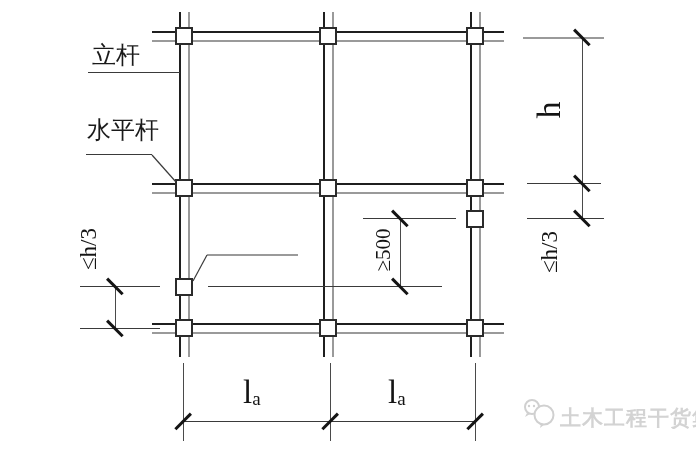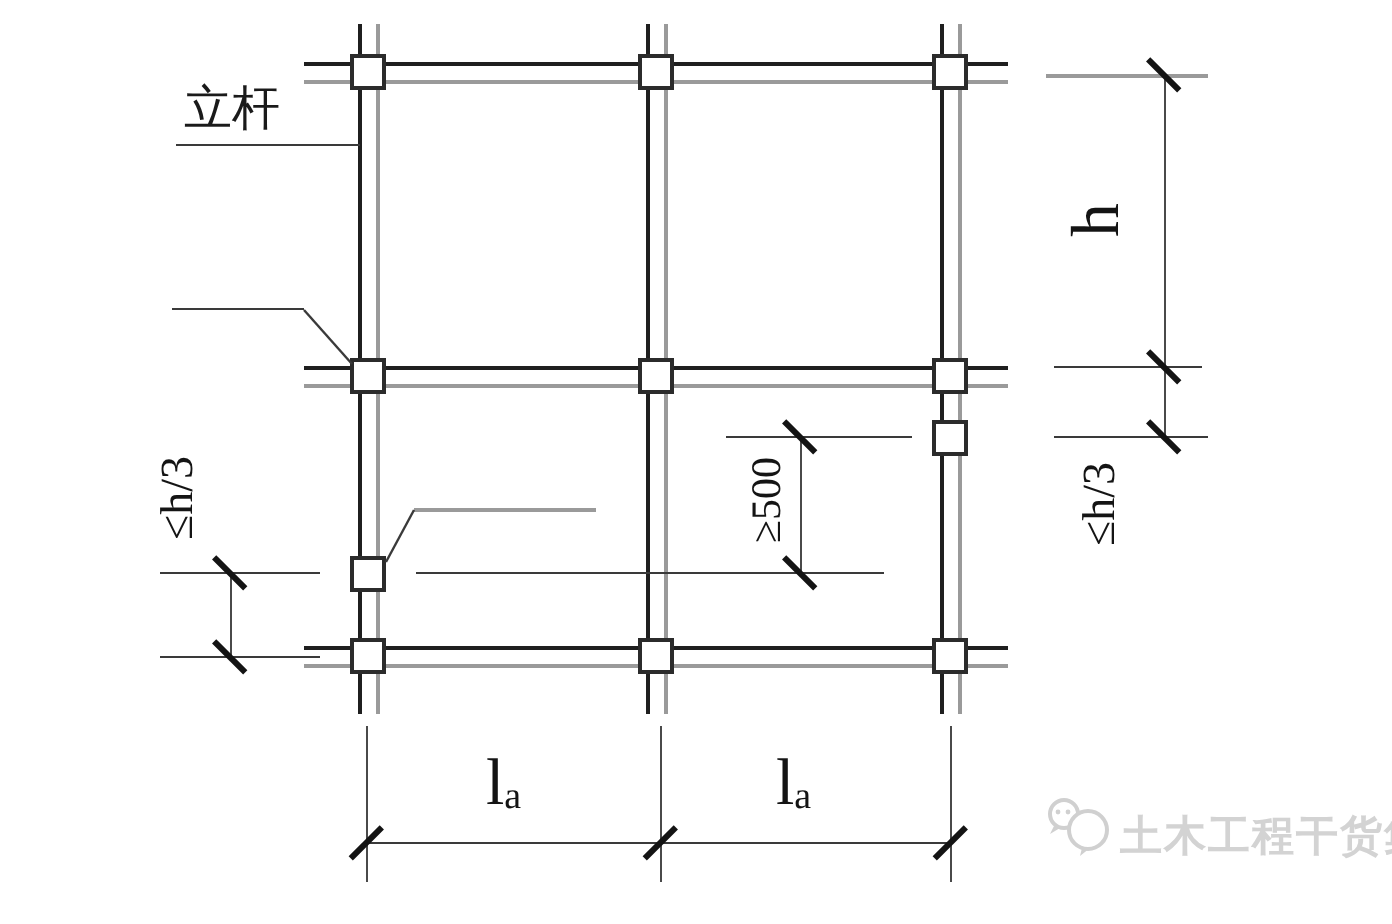--- a/index.html
+++ b/index.html
@@ -51,20 +51,21 @@
   <div class="node" style="left:175px;top:319px"></div>
   <div class="node" style="left:319px;top:319px"></div>
   <div class="node" style="left:466px;top:319px"></div>
 
   <div class="node" style="left:175px;top:278px"></div>
   <div class="node" style="left:466px;top:210px"></div>
 
   <div class="cnlabel" style="left:92px;top:43px">立杆</div>
   <div class="ext" style="left:88px;top:72px;width:92px;height:1.2px"></div>
 
+  <div class="cnlabel" style="left:87px;top:118px">水平杆</div>
   <div class="ext" style="left:86px;top:154px;width:66px;height:1.2px"></div>
 
   <div class="gy" style="left:207px;top:254px;width:91px;height:1.5px"></div>
 
   <svg class="overlay" width="696" height="462">
     <line x1="152" y1="155" x2="176" y2="182" stroke="#3a3a3a" stroke-width="1.2"></line>
     <line x1="207" y1="255" x2="193" y2="281" stroke="#3a3a3a" stroke-width="1.2"></line>
   </svg>
 
   <div class="gy" style="left:523px;top:37px;width:81px;height:1.5px"></div>

